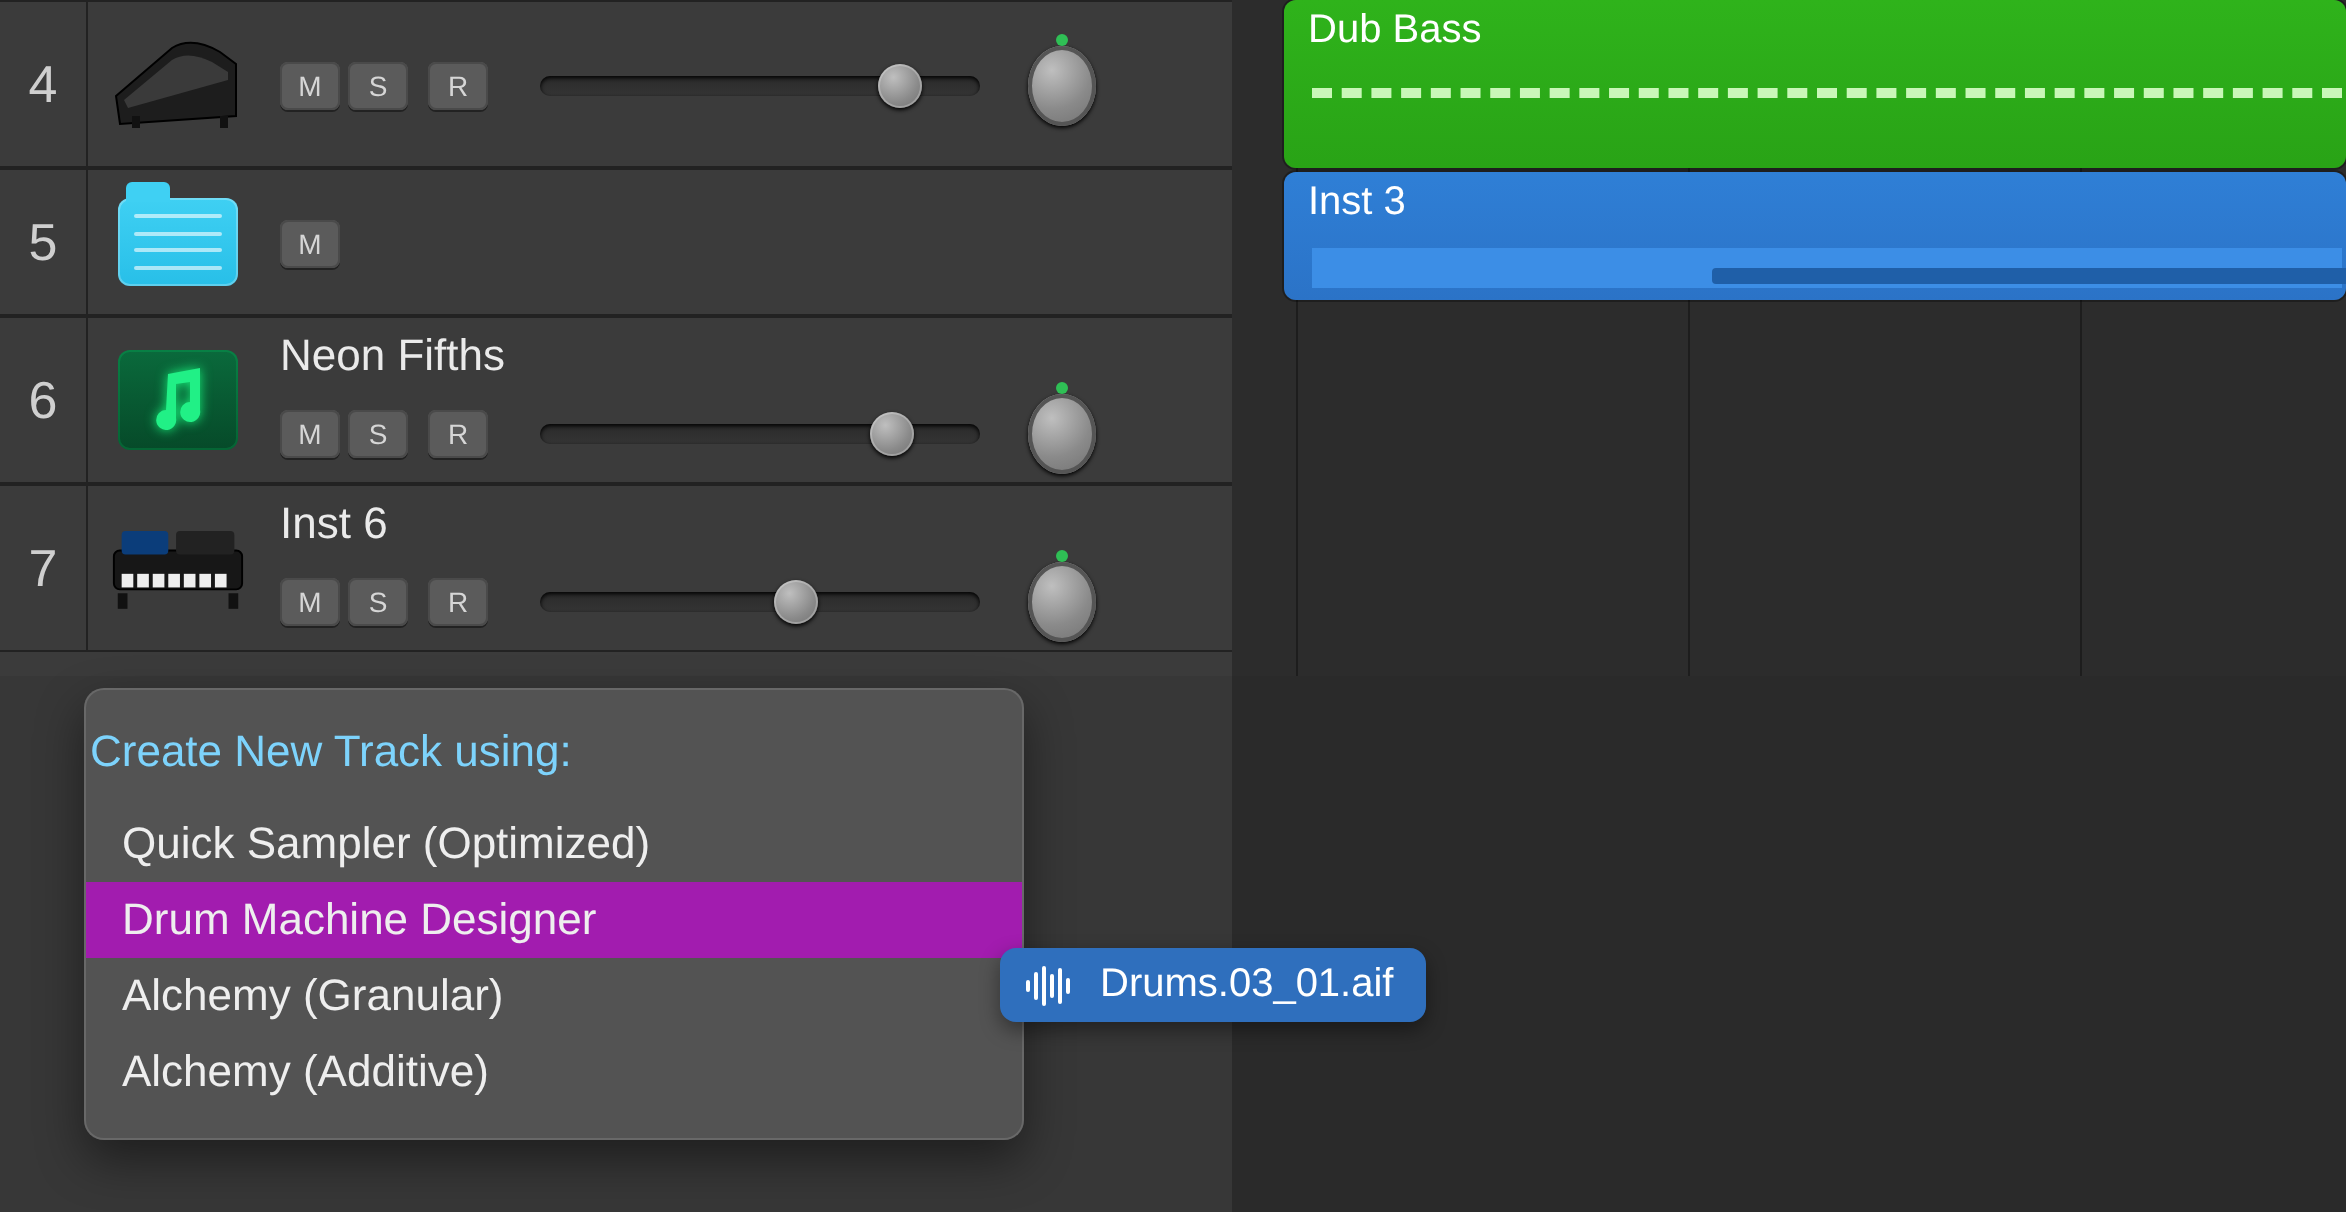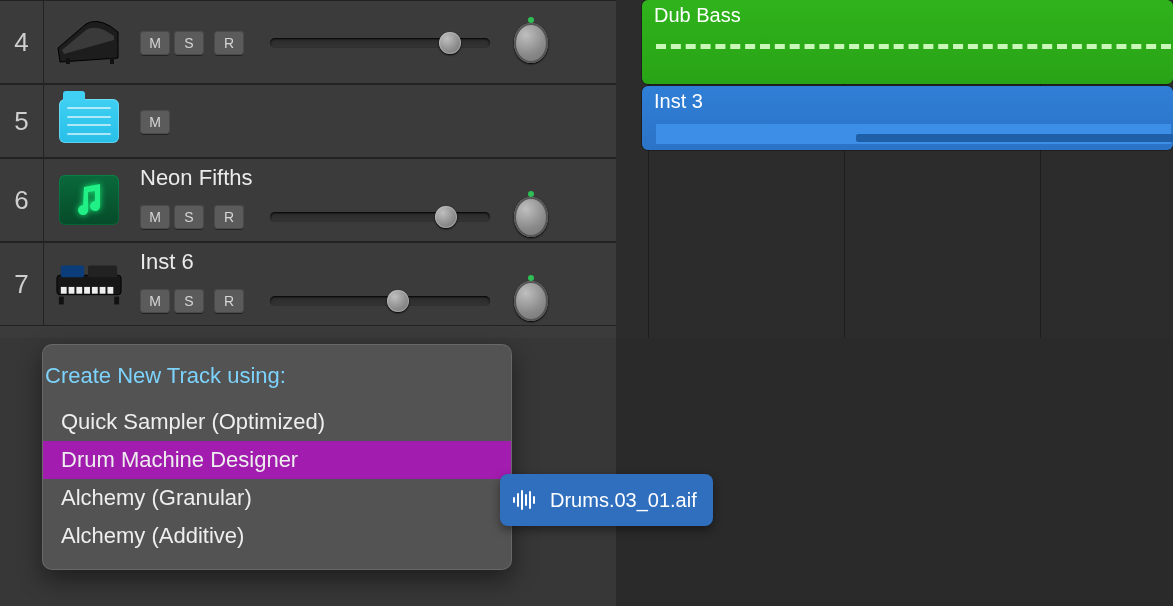--- a/index.html
+++ b/index.html
@@ -49,21 +49,21 @@
   .region.blue .bar{ position:absolute; left:14px; right:2px; top:38px; bottom:6px; background:#3c8ee6;}
   .region.blue .bar .chunk{ position:absolute; top:10px; height:8px; left:200px; width:420px; background:#1f5fa8; border-radius:2px;}
 
   
   .popup { position:absolute; left:42px; top:344px; width:470px; padding:14px 0 14px 0; background:rgba(86,86,86,.92); border:1px solid rgba(255,255,255,.12); border-radius:10px; box-shadow:0 10px 24px rgba(0,0,0,.45);}
   .popup .title{ padding:4px 2px 14px; font-size:22px; color:#7dd3fc;}
   .popup .opt{ padding:6px 18px; font-size:22px; color:#eee; white-space:nowrap; cursor:pointer;}
   .popup .opt.sel{ background:#a21caf; }
 
   
-  .chip{ position:absolute; left:500px; top:474px; height:52px; padding:0 16px 0 12px; border-radius:8px; background:#2f6fbd; display:flex; align-items:center; gap:12px; color:#fff; font-size:20px; box-shadow:0 4px 10px rgba(0,0,0,.4);}
+  .chip{ position:absolute; left:500px; top:474px; height:37px; padding:0 16px 0 12px; border-radius:8px; background:#2f6fbd; display:flex; align-items:center; gap:12px; color:#fff; font-size:20px; box-shadow:0 4px 10px rgba(0,0,0,.4);}
   .chip svg{ display:block;}
 
   
   .empty-area{ position:absolute; left:0; right:0; top:338px; bottom:0; background:#373737; }
   .empty-area-arr{ position:absolute; left:0; right:0; top:338px; bottom:0; background:#2a2a2a; }
 
   .ruler-dark { position:absolute; left:0; right:0; top:164px; bottom:0; background:#2c2c2c;}
   .ruler-dark .gl{ position:absolute; inset:0; background-image: linear-gradient(to right, rgba(0,0,0,.35) 1px, transparent 1px); background-size:196px 100%; background-position:32px 0;}
 </style>
 </head>

